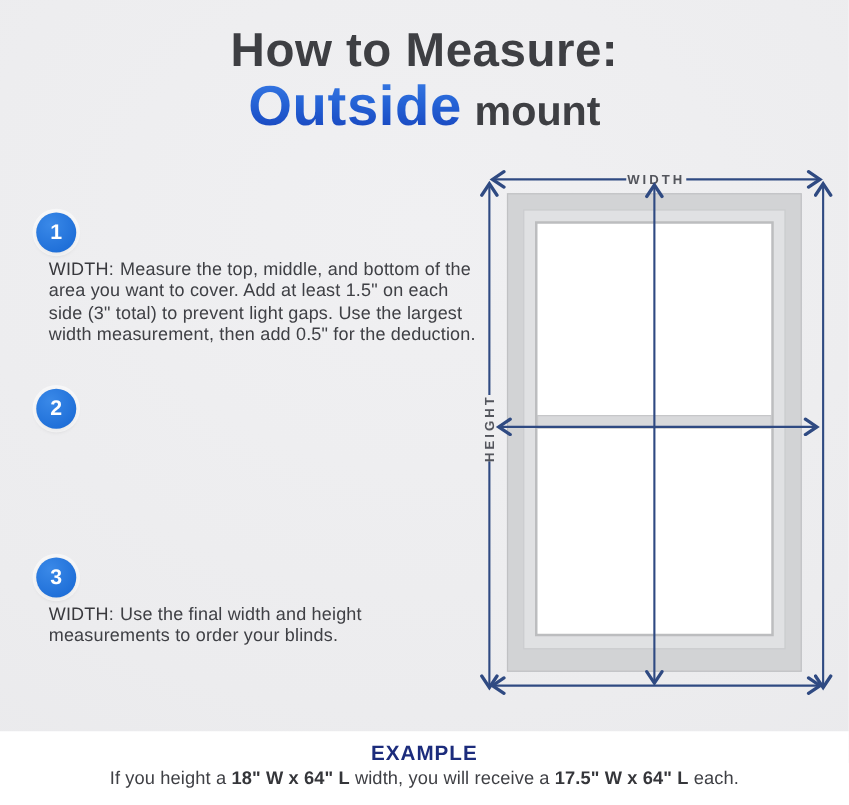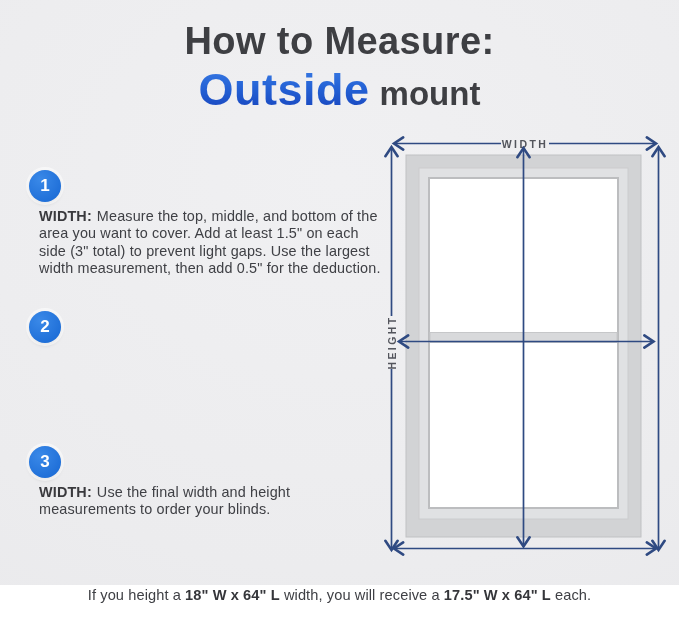--- a/index.html
+++ b/index.html
@@ -7,21 +7,21 @@
   body {
     position:relative;
     font-family:"Liberation Sans", sans-serif;
     background: radial-gradient(130% 110% at 50% 28%, #f0f0f2 0%, #ececee 55%, #e7e7ea 100%);
     overflow:hidden;
   }
 
   
   .title-block { position:absolute; top:22px; left:0; width:100%; text-align:center; color:#3e3f43; }
   .title-line1 { font-size:38px; font-weight:700; letter-spacing:.4px; line-height:38px; }
-  .title-line2 { line-height:58px; margin-top:1px; }
+  .title-line2 { line-height:48px; margin-top:1px; }
   .title-highlight {
     font-size:45px; font-weight:800; letter-spacing:.5px;
     color:#1d52c9;
     background:linear-gradient(180deg,#3c7ee6 0%,#2563d6 45%,#1540ba 100%);
     -webkit-background-clip:text; background-clip:text;
   }
   @supports ((-webkit-background-clip:text) or (background-clip:text)) {
     .title-highlight { color:transparent; }
   }
   .title-suffix { font-size:33px; font-weight:600; color:#3e3f43; margin-left:10px; }
@@ -36,21 +36,21 @@
     background:radial-gradient(circle at 35% 30%, #3a89e8, #1f6fd8 75%);
     box-shadow:0 0 0 3px rgba(255,255,255,.55), 0 2px 4px rgba(0,0,0,.15);
     color:#fff; font-size:17px; font-weight:700;
     text-align:center; line-height:32px;
   }
   .step p {
     margin:6px 0 0 10px;
     font-size:14.4px; line-height:17.3px; letter-spacing:.15px;
     color:#3f4045;
   }
-  .step-label { font-weight:700; margin-right:5px; color:#39393d; }
+  .step-label { font-weight:400; margin-right:5px; color:#39393d; }
 
   
   .diagram-svg { position:absolute; left:0; top:0; width:679px; height:644px; }
   .arrow-line { stroke:#2f4a82; stroke-width:1.7; fill:none; }
   .measure-label { fill:#53555c; font-size:10.5px; font-weight:700; letter-spacing:2.4px; font-family:"Liberation Sans",sans-serif; }
 
   
   .example-band { position:absolute; left:0; top:585px; width:100%; height:59px; background:#ffffff; text-align:center; }
   .example-heading { margin-top:9px; font-size:16.5px; font-weight:700; letter-spacing:.8px; color:#1c2c7c; }
   .example-text { margin-top:2px; font-size:14.6px; color:#3f4045; letter-spacing:.1px; }
@@ -108,14 +108,15 @@
 
     <line class="arrow-line" x1="523.5" y1="148" x2="523.5" y2="546.5" marker-start="url(#arr)" marker-end="url(#arr)"></line>
 
     <line class="arrow-line" x1="399" y1="341.5" x2="653.5" y2="341.5" marker-start="url(#arr)" marker-end="url(#arr)"></line>
 
     <line class="arrow-line" x1="394" y1="548.5" x2="656" y2="548.5" marker-start="url(#arr)" marker-end="url(#arr)"></line>
   </g>
 </svg>
 
 <div class="example-band">
+  <div class="example-heading">EXAMPLE</div>
   <p class="example-text"><span>If you height a </span><span class="b">18" W x 64" L</span><span> width, you will receive a </span><span class="b">17.5" W x 64" L</span><span> each.</span></p>
 </div>
 
 </body></html>

